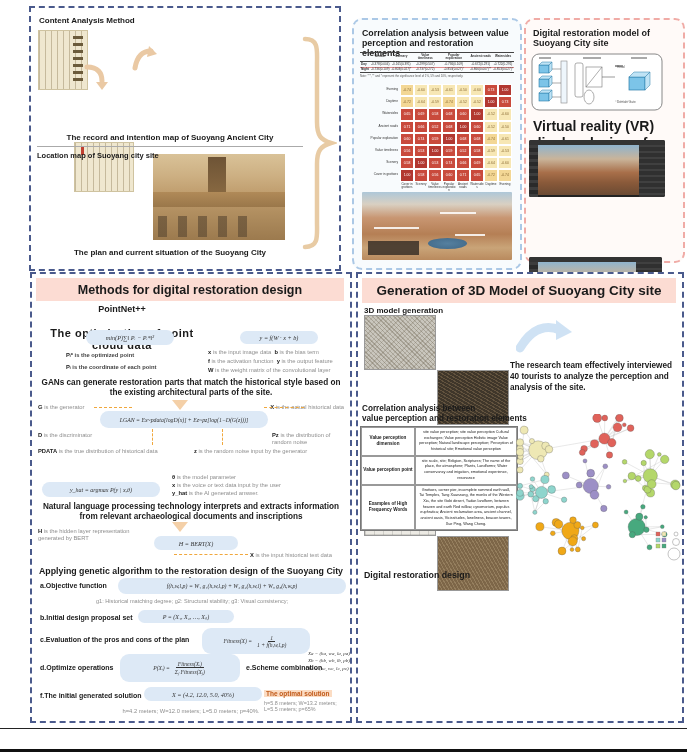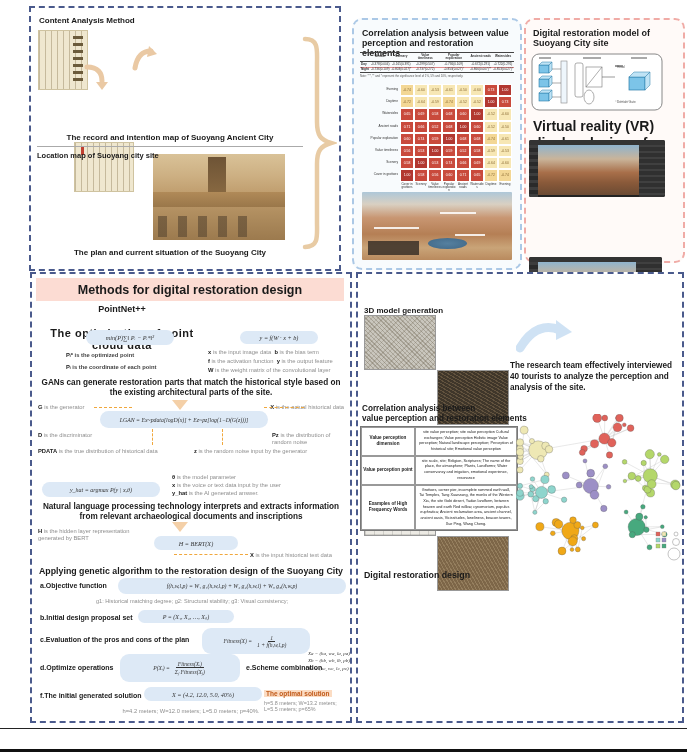--- a/index.html
+++ b/index.html
@@ -378,20 +378,21 @@
     <div class="abs pill" style="left:112px;top:413px;width:118px;height:14px;font-size:6.2px;">X = (4.2, 12.0, 5.0, 40%)</div>
     <div class="abs" style="left:232px;top:408px;width:84px;">
       <div class="b" style="font-size:6.5px;color:#c05a1a;background:#fbdcc3;display:inline-block;padding:0 2px;">The optimal solution</div>
       <div class="gray" style="font-size:5.4px;">h=5.8 meters; W=13.2 meters;</div>
       <div class="gray" style="font-size:5.4px;">L=5.5 meters; p=65%</div>
     </div>
     <div class="abs gray ctr" style="left:4px;top:434px;width:310px;font-size:5.8px;">h=4.2 meters; W=12.0 meters; L=5.0 meters; p=40%.</div>
   </div>
 
   <div class="abs panel-navy" style="left:356px;top:272px;width:324px;height:447px;">
+    <div class="abs hdr" style="left:4px;top:4px;width:314px;height:25px;font-size:13.5px;">Generation of 3D Model of Suoyang City site</div>
     <div class="abs b" style="left:6px;top:32px;font-size:8px;">3D model generation</div>
     <div class="abs aer aer1" style="left:6px;top:41px;width:70px;height:53px;"></div>
     <div class="abs aer aer2" style="left:79px;top:41px;width:70px;height:53px;"></div>
     <div class="abs aer aer3" style="left:6px;top:97px;width:70px;height:53px;"></div>
     <div class="abs aer aer4" style="left:79px;top:97px;width:70px;height:53px;"></div>
     <svg class="abs" style="left:158px;top:44px;" width="56" height="36" viewBox="0 0 56 36">
       <path d="M4,30 C16,10 30,6 44,12" fill="none" stroke="#cfe2f4" stroke-width="9" stroke-linecap="round"></path>
       <polygon points="40,2 56,14 40,22" fill="#cfe2f4"></polygon>
     </svg>
     <div class="abs b" style="left:152px;top:86px;width:168px;font-size:8.2px;line-height:1.35;">The research team effectively interviewed 40 tourists to analyze the perception and analysis of the site.</div>

